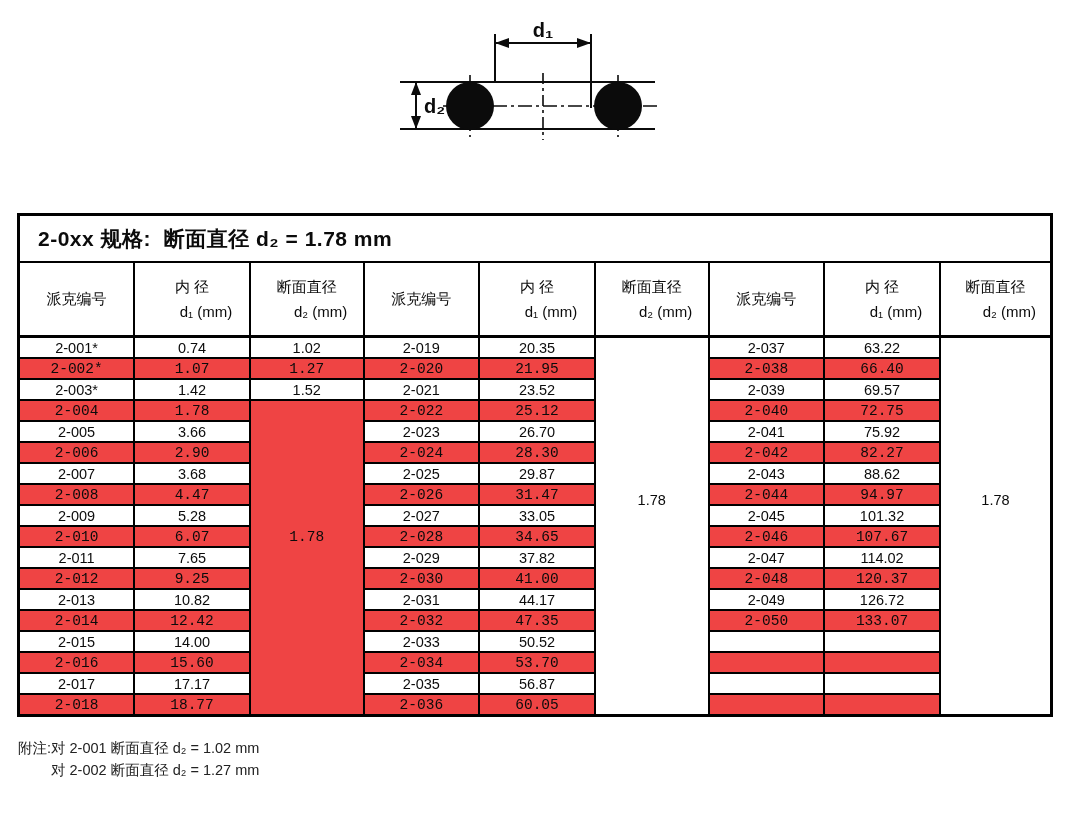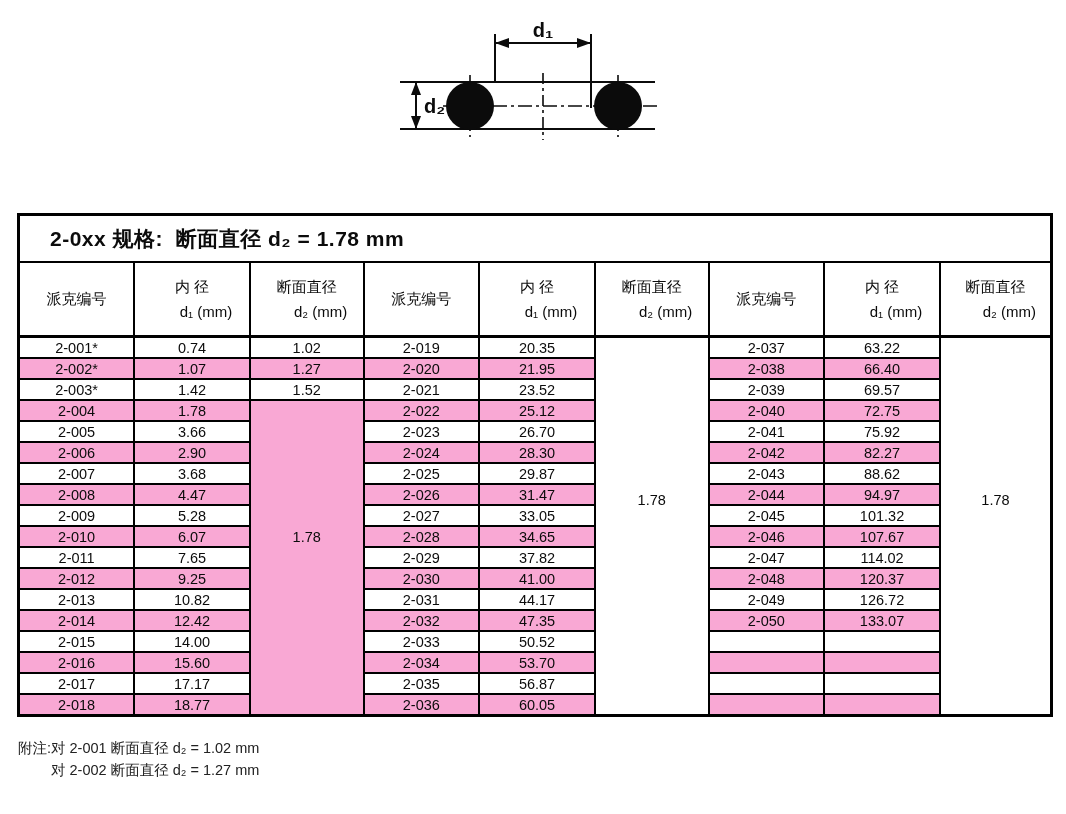--- a/index.html
+++ b/index.html
@@ -25,40 +25,40 @@
   table.spec th, table.spec td{
     border:2px solid #000;
     text-align:center;
     padding:0;
     overflow:hidden;
   }
   tr.title-row th{
     height:45px;
     border-bottom:2px solid #000;
     text-align:left;
-    padding-left:30px;
+    padding-left:18px;
     font-size:21px;
     font-weight:bold;
     letter-spacing:.5px;
     white-space:pre;
   }
   tr.header-row th{
     height:72px;
     font-weight:normal;
     font-size:15px;
     border-bottom:3px solid #000;
     vertical-align:middle;
   }
   .h-sub{font-size:15px;margin-top:6px;padding-left:28px;}
   tbody td{
     height:19px;
     font-size:14.5px;
     background:#fff;
   }
-  tr.alt td{background:#f9a8d4;}
+  tr.alt td{background:#ef4444;font-family:Liberation Mono, monospace;}
   td.gs, th.gs{border-left:3px solid #000;}
   td.merged{background:#fff;position:relative;vertical-align:top;}
   td.merged .mval{
     position:absolute;left:0;right:0;top:41%;
     text-align:center;font-size:14.5px;
   }
   
   .notes{
     position:absolute;left:18px;top:737px;
     font-size:14.5px;

